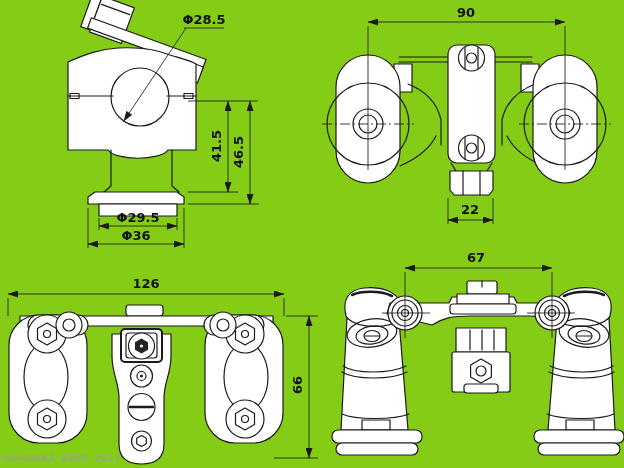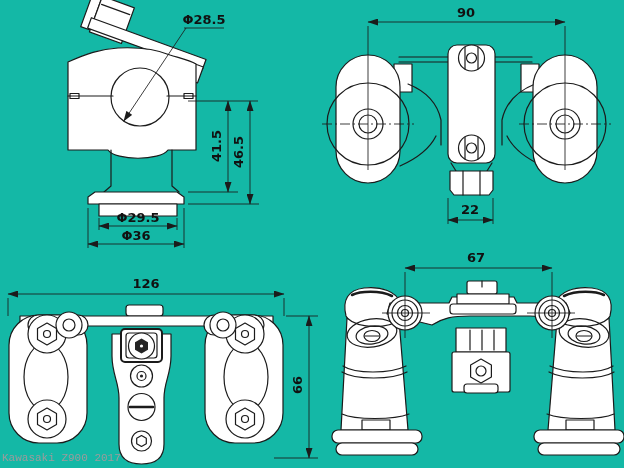--- a/index.html
+++ b/index.html
@@ -1,16 +1,16 @@
 <!DOCTYPE html>
 <html><head>
 <meta charset="utf-8">
 <style>
   html,body{margin:0;padding:0;background:#ffffff;}
-  .stage{position:relative;width:624px;height:468px;background:#14b8a6;overflow:hidden;
+  .stage{position:relative;width:624px;height:468px;background:#84cc16;overflow:hidden;
          font-family:"DejaVu Sans","Liberation Sans",sans-serif;}
   svg{display:block;}
   .s    {stroke:#1b1b1b;stroke-width:1.2;fill:none;stroke-linejoin:round;stroke-linecap:round;}
   .sw   {stroke:#1b1b1b;stroke-width:1.2;fill:#ffffff;stroke-linejoin:round;}
   .sw2  {stroke:#1b1b1b;stroke-width:2;fill:#ffffff;stroke-linejoin:round;}
   .thin {stroke:#1b1b1b;stroke-width:0.85;fill:none;}
   .thick{stroke:#1b1b1b;stroke-width:2.6;fill:none;stroke-linecap:round;}
   .dark {fill:#242424;stroke:none;}
   .dimtxt{font:600 13px "DejaVu Sans","Liberation Sans",sans-serif;fill:#111111;text-anchor:middle;}
   .wmtxt {font:11px "Liberation Mono","DejaVu Sans Mono",monospace;fill:#9c9c9c;}

